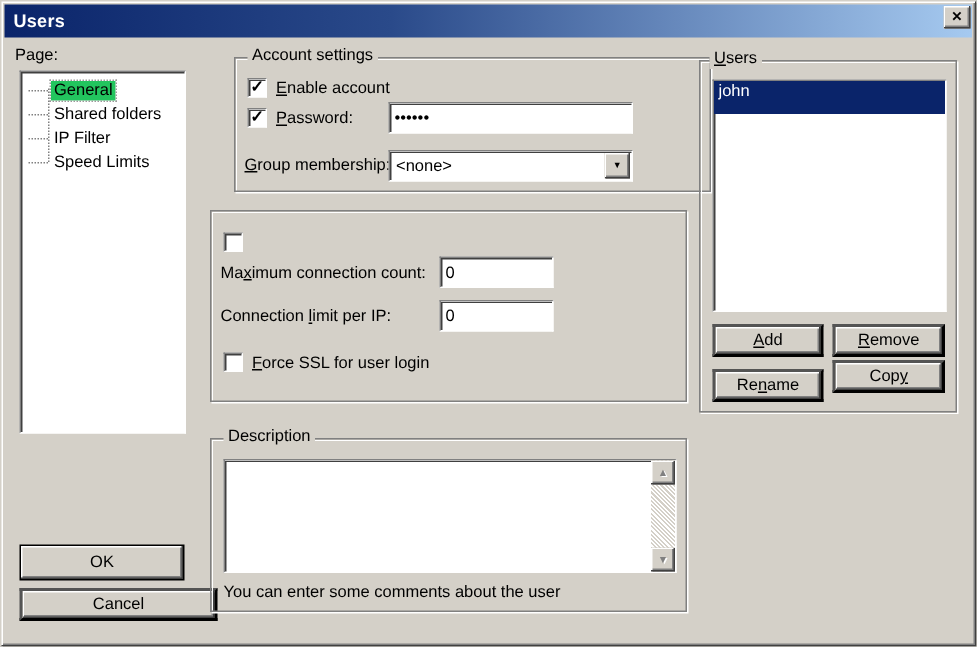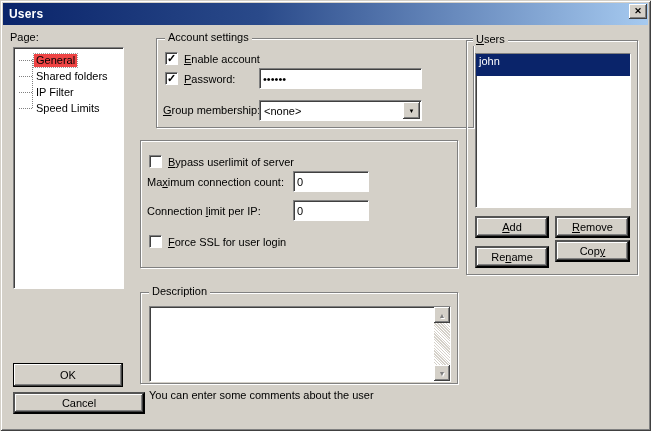--- a/index.html
+++ b/index.html
@@ -71,21 +71,21 @@
     position: absolute; left: 13px; top: 47px; width: 111px; height: 242px;
     padding-top: 4px; overflow: hidden;
   }
   .tree-vline {
     position: absolute; left: 18px; top: 11px; height: 49px; width: 1px;
     border-left: 1px dotted #808080;
   }
   .tree-row { height: 16px; display: flex; align-items: center; padding-left: 5px; }
   .tree-dots { width: 13px; border-top: 1px dotted #808080; margin-right: 2px; flex: none; }
   .tree-item-label { padding: 0 2px; line-height: 13px; }
-  .tree-row.selected .tree-item-label { background: #ef4444; outline: 1px dotted #9a9a9a; }
+  .tree-row.selected .tree-item-label { background: #22c55e; outline: 1px dotted #9a9a9a; }
 
   .ok-btn { left: 13px; top: 363px; width: 110px; height: 24px; }
   .cancel-btn { left: 13px; top: 392px; width: 132px; height: 22px; }
 
   
   .check-row { position: absolute; display: flex; align-items: center; }
   .checkbox {
     width: 13px; height: 13px; margin-right: 6px; flex: none;
     font-size: 11px; font-weight: bold; line-height: 11px; text-align: center;
   }
@@ -189,38 +189,37 @@
         </span>
     </div>
   </div>
 
   <div class="groupbox" style="left:140px; top:140px; width:318px; height:128px;">
 
     <div class="check-row" style="left:8px; top:14px;">
       <span class="checkbox sunken">
           <span class="check-glyph"></span>
         </span>
-      <span><span></span><span class="mn">B</span><span>ypass userlimit of server</span></span>
     </div>
 
     <span class="label" style="left:6px; top:35px;"><span>Ma</span><span class="mn">x</span><span>imum connection count:</span></span>
     <input class="text-input sunken" style="left: 152px; top: 30px; width: 76px; height: 21px;" value="0">
 
     <span class="label" style="left:6px; top:64px;"><span>Connection </span><span class="mn">l</span><span>imit per IP:</span></span>
     <input class="text-input sunken" style="left: 152px; top: 59px; width: 76px; height: 21px;" value="0">
 
     <div class="check-row" style="left:8px; top:94px;">
       <span class="checkbox sunken">
           <span class="check-glyph"></span>
         </span>
       <span><span></span><span class="mn">F</span><span>orce SSL for user login</span></span>
     </div>
   </div>
 
-  <div class="groupbox" style="left:140px; top:292px; width:318px; height:92px;">
+  <div class="groupbox" style="left:140px; top:292px; width:318px; height:116px;">
     <span class="legend"><span>Description</span></span>
 
     <div class="textarea-box sunken" style="left:8px; top:13px; width:302px; height:76px;">
       <span></span>
       <div class="scrollbar">
         <div class="scroll-btn raised scroll-up">
             <span>▲</span>
           </div>
         <div class="scroll-btn raised scroll-down">
             <span>▼</span>

